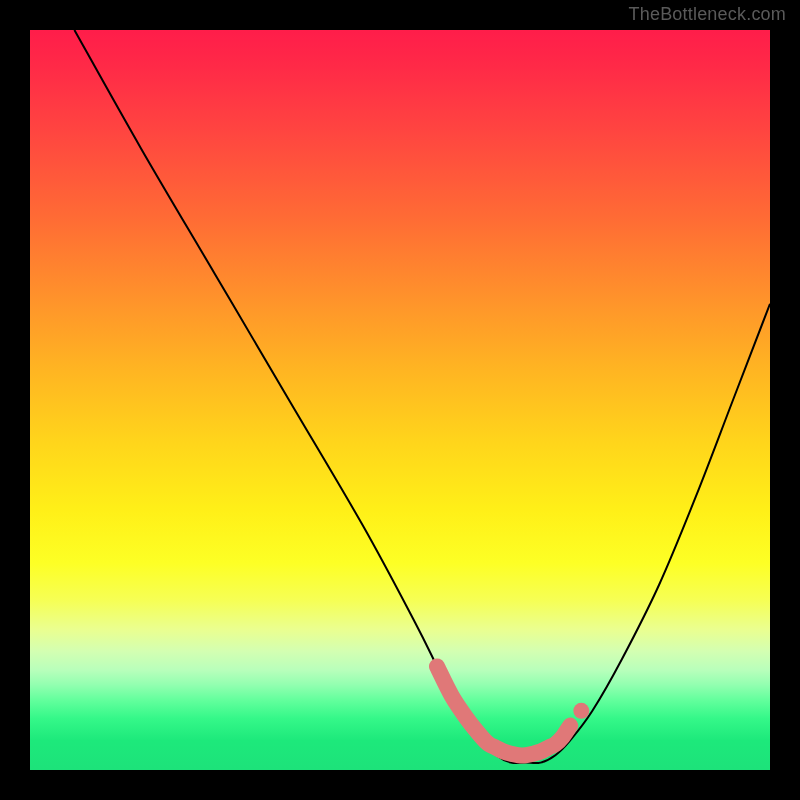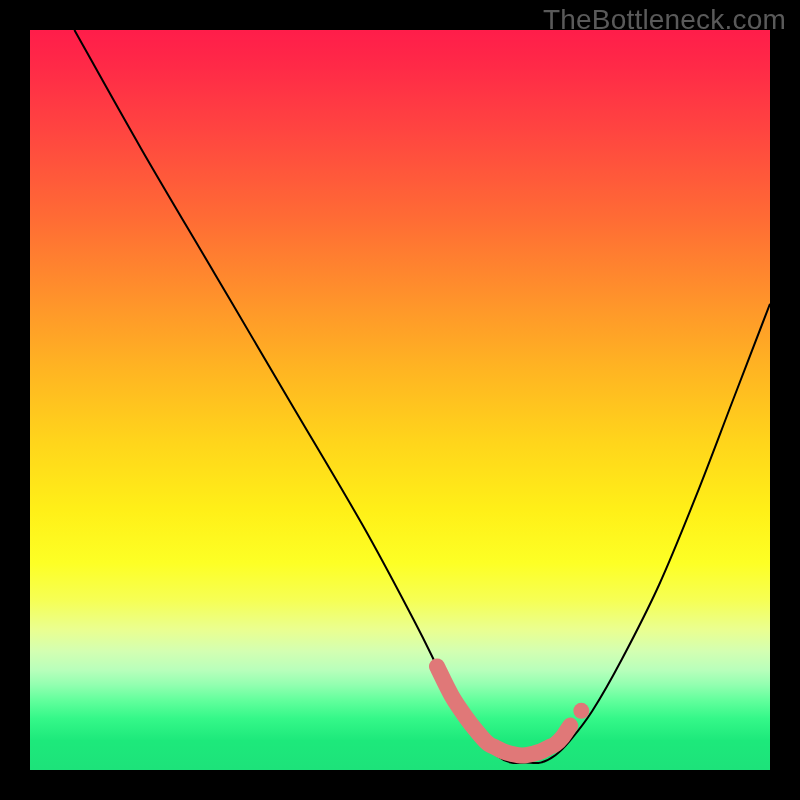--- a/index.html
+++ b/index.html
@@ -8,21 +8,21 @@
     height: 800px;
     background: #000;
     position: relative;
     font-family: Arial, sans-serif;
   }
   .attribution {
     position: absolute;
     top: 4px;
     right: 14px;
     color: #5a5a5a;
-    font-size: 28px;
+    font-size: 18px;
     font-weight: 500;
     letter-spacing: 0.2px;
     z-index: 10;
   }
   .plot-area {
     position: absolute;
     left: 30px;
     top: 30px;
     width: 740px;
     height: 740px;

